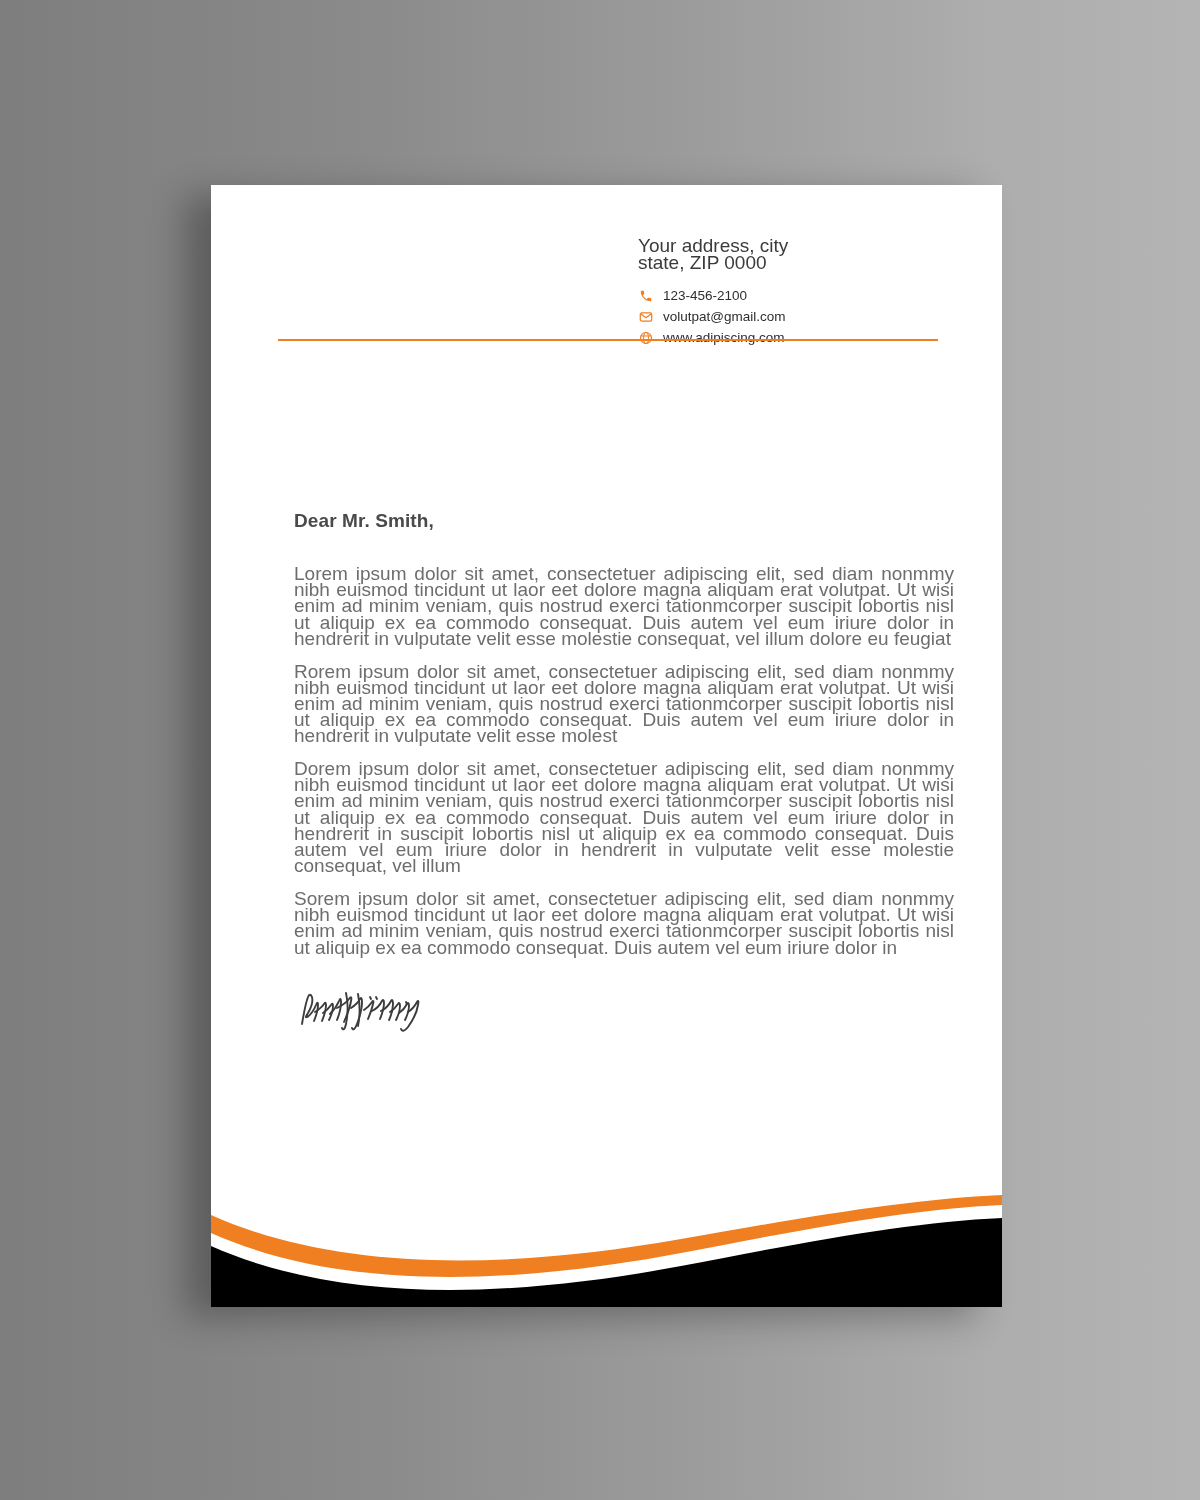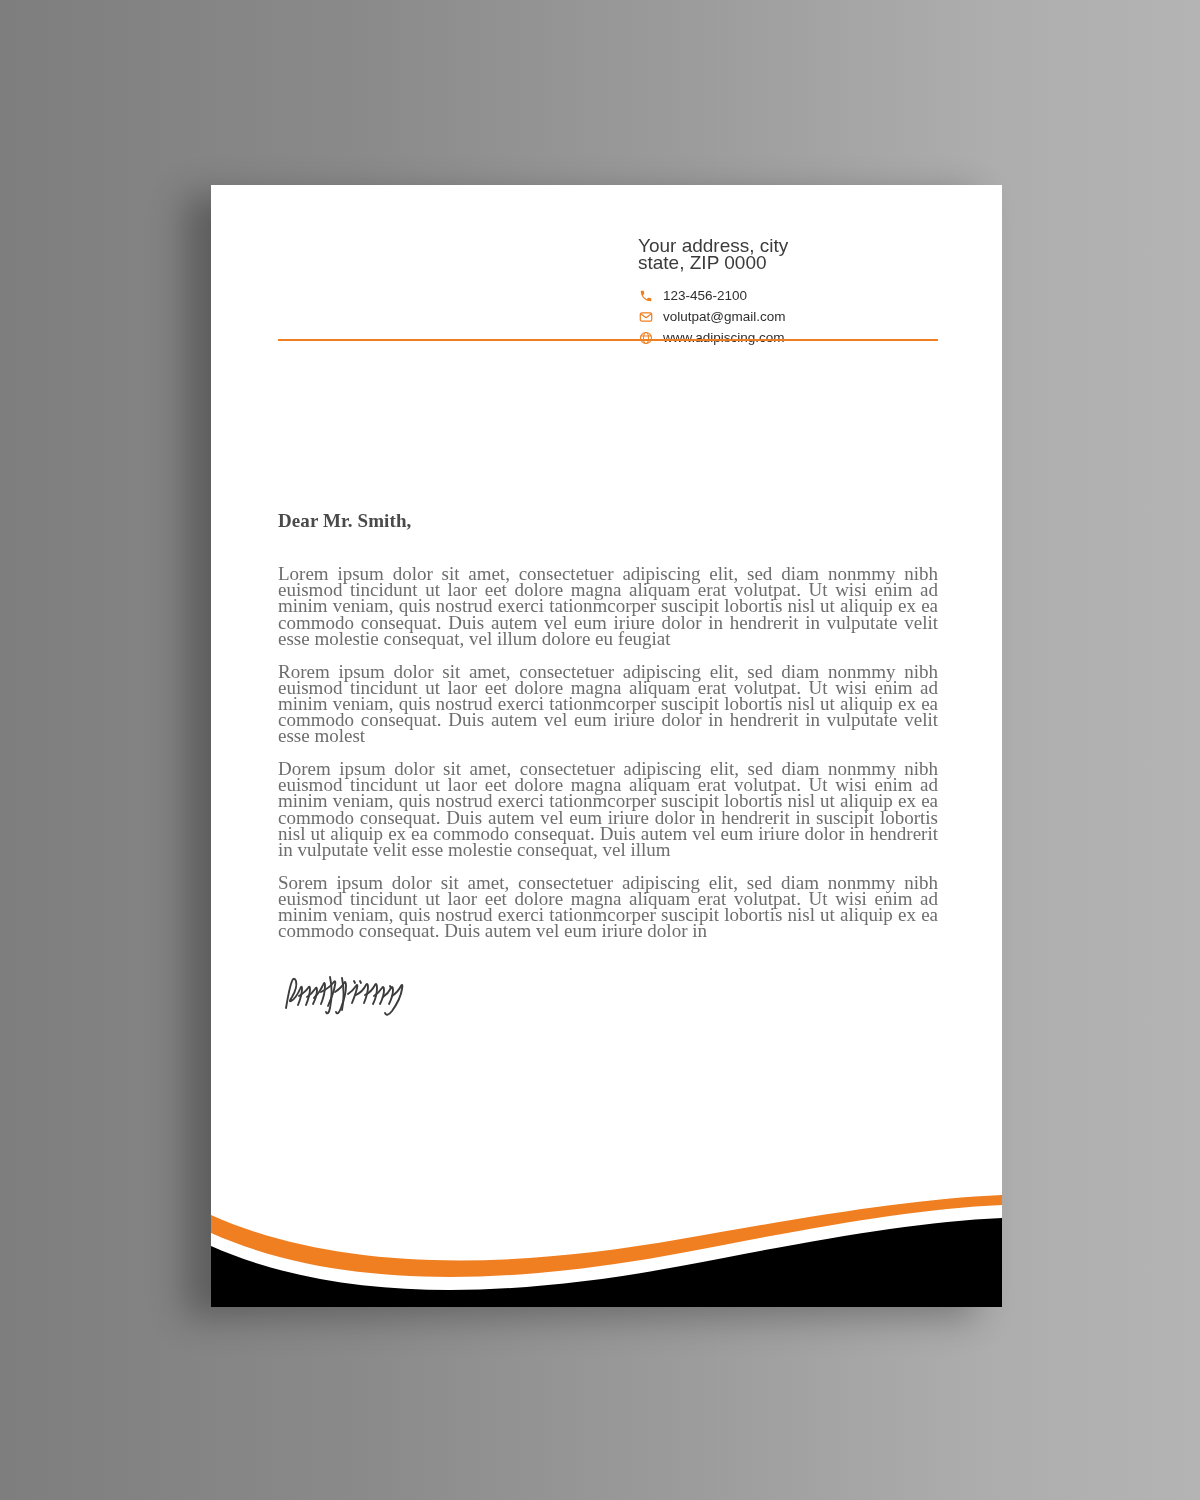--- a/index.html
+++ b/index.html
@@ -88,24 +88,23 @@
     left: 67px;
     top: 154px;
     width: 660px;
     height: 2px;
     background: #f07f21;
   }
 
   
   #letter-body {
     position: absolute;
-    left: 67px;
+    left: 83px;
     top: 325px;
     width: 660px;
-    font-family: Liberation Serif, serif;
   }
   #salutation {
     font-size: 19px;
     font-weight: bold;
     color: #4a4a4a;
     letter-spacing: 0.1px;
     margin: 0 0 34px 0;
   }
   .body-paragraph {
     font-size: 19px;

